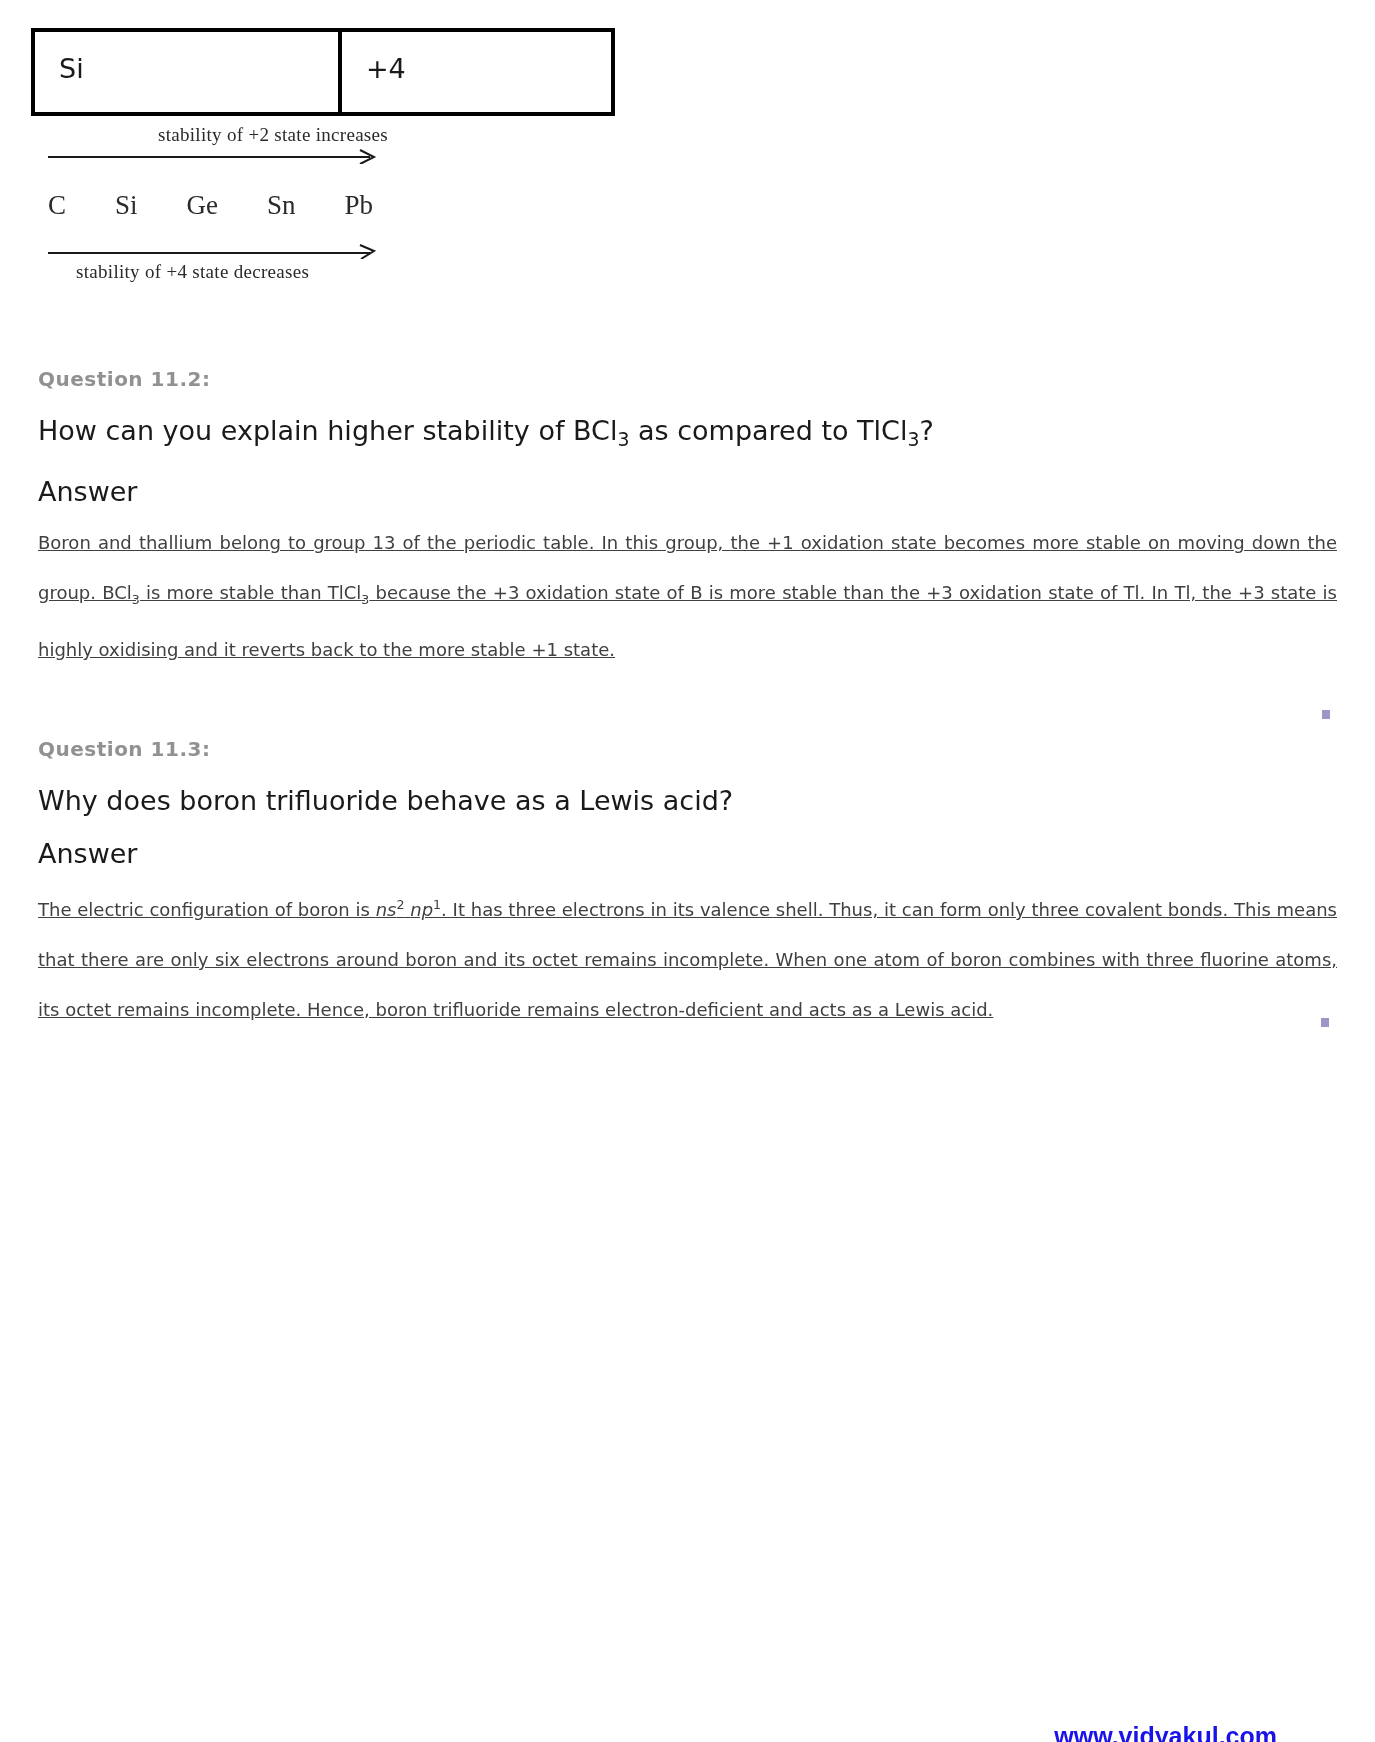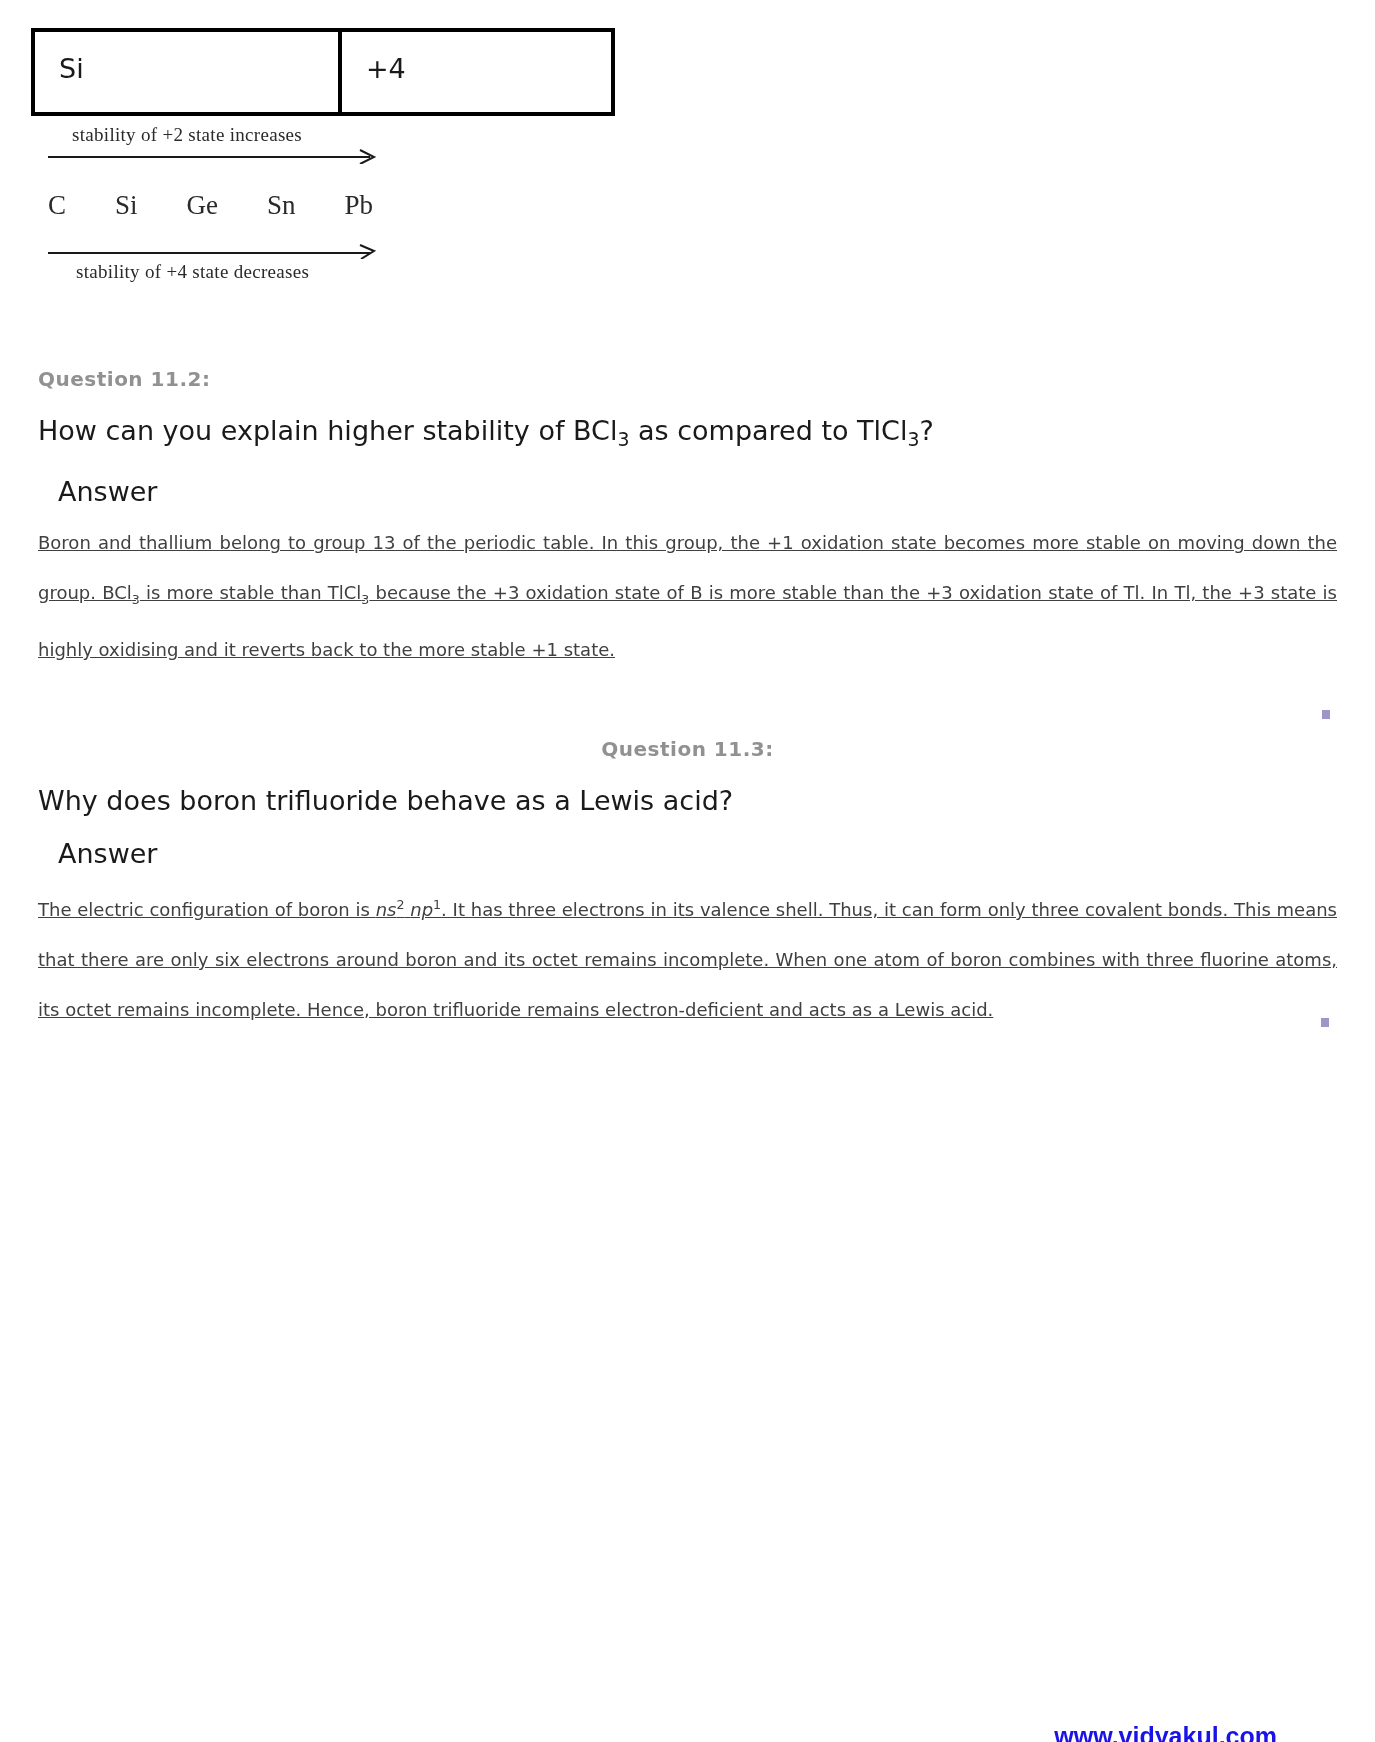--- a/index.html
+++ b/index.html
@@ -32,21 +32,21 @@
   .ox-table td.col-st { width: 273px; }
 
   
   .diagram {
     font-family: "Liberation Serif", "DejaVu Serif", serif;
     color: #2a2a2a;
     margin: 8px 0 0 48px;
     width: 340px;
   }
   .arrow-label { font-size: 19px; letter-spacing: 0.3px; }
-  .arrow-label.top { margin-left: 24px; margin-bottom: 2px; }
+  .arrow-label.top { margin-left: 24px; margin-bottom: 2px; text-align: right; }
   .arrow-label.bottom { margin-left: 28px; margin-top: 2px; }
   .arrow-svg { display: block; }
   .elements-row {
     display: flex;
     justify-content: space-between;
     width: 325px;
     margin: 26px 0 22px 0;
     font-size: 27px;
   }
   .elements-row span { display: inline-block; }
@@ -66,23 +66,23 @@
   .q-text sub, .answer-para sub { font-size: 70%; }
   .answer-para sup { font-size: 70%; }
   .answer-para {
     font-size: 18px;
     line-height: 50px;
     text-align: justify;
     color: #404040;
     text-decoration: underline;
   }
   .mt-q1      { margin-top: 84px; }
-  .mt-q2      { margin-top: 62px; text-align: center; }
+  .mt-q2      { margin-top: 62px; }
   .mt-question{ margin-top: 25px; }
-  .mt-answer  { margin-top: 23px; margin-left: 20px; }
+  .mt-answer  { margin-top: 23px; }
   .mt-para    { margin-top: 11px; }
 
   
   .footer-link {
     position: absolute;
     top: 1694px;
     right: 98px;
     font-size: 25px;
     font-weight: bold;
     color: #1a13e8;

